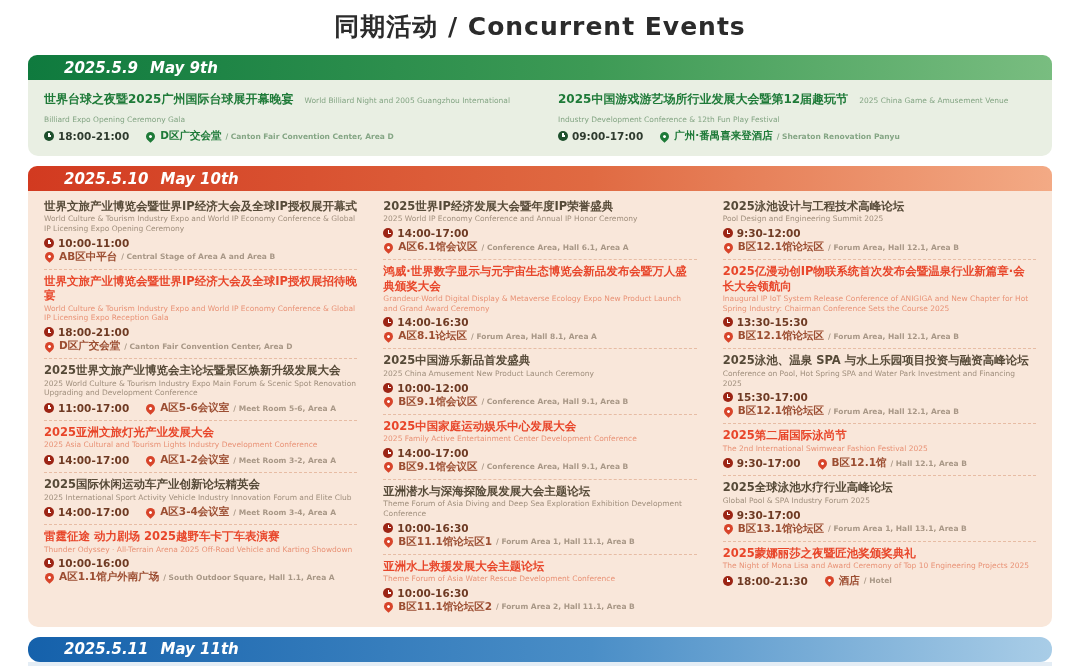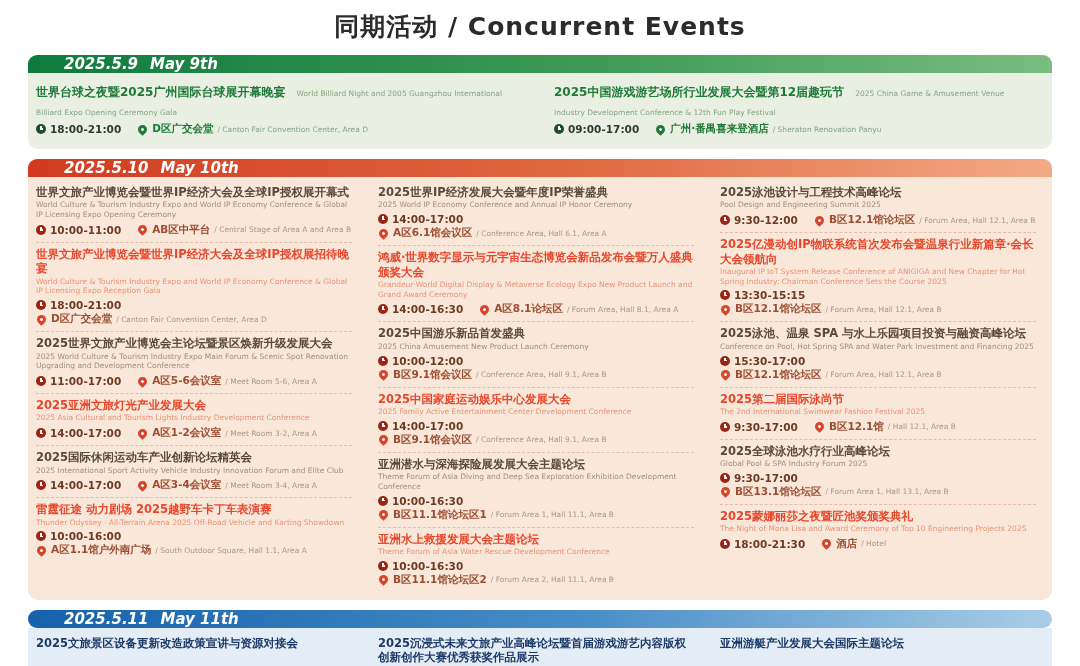--- a/index.html
+++ b/index.html
@@ -2,37 +2,37 @@
 <html><head>
 <meta charset="utf-8">
 <style>
   * { margin:0; padding:0; box-sizing:border-box; }
   html,body { background:#ffffff; }
   body { font-family:"DejaVu Sans","Liberation Sans",sans-serif; }
   .page { width:1080px; height:666px; background:#fff; overflow:hidden; padding-top:10px; }
   .page-title { text-align:center; font-size:25px; font-weight:bold; color:#2b2b2b; letter-spacing:1px; margin-bottom:12px; }
 
   .sec { margin:0 28px 10px 28px; }
-  .sec-header { height:18px; display:flex; align-items:center; padding-left:36px; border-radius:9px 9px 0 0; }
+  .sec-header { height:25px; display:flex; align-items:center; padding-left:36px; border-radius:9px 9px 0 0; }
   .sec-header .sec-date, .sec-header .sec-date-en { color:#fff; font-weight:bold; font-size:15px; font-style:italic; }
   .sec-date-en { margin-left:12px; }
-  .sec-body { border-radius:0 0 10px 10px; padding:4px 16px 8px 8px; display:grid; align-items:start; }
+  .sec-body { border-radius:0 0 10px 10px; padding:4px 16px 8px 16px; display:grid; align-items:start; }
   .cols-2 { grid-template-columns:1fr 1fr; column-gap:36px; }
   .cols-3 { grid-template-columns:1fr 1fr 1fr; column-gap:26px; }
   .col { display:block; }
 
   .event { padding:4px 0 5px 0; border-bottom:1px dashed transparent; }
   .col .event:last-of-type { border-bottom:none; }
   .ev-title { font-size:11.5px; font-weight:bold; line-height:1.25; }
   .ev-en { font-size:7.5px; line-height:1.3; margin:1px 0 3px 0; }
   .ev-meta { display:flex; flex-wrap:wrap; align-items:center; column-gap:16px; row-gap:1px; font-size:10.5px; }
   .meta-group { display:inline-flex; align-items:center; white-space:nowrap; }
   .ev-time { font-weight:bold; }
   .ev-venue { font-weight:bold; }
-  .ev-venue-en { font-size:7.5px; margin-left:4px; font-weight:normal; }
+  .ev-venue-en { font-size:7.5px; margin-left:4px; font-weight:bold; }
 
   .icon-clock { display:inline-block; width:10px; height:10px; border-radius:50%; position:relative; margin-right:4px; flex:0 0 auto; }
   .icon-clock::before { content:""; position:absolute; left:4.2px; top:2px; width:1.6px; height:3.6px; background:#fff; }
   .icon-clock::after { content:""; position:absolute; left:4.2px; top:4.4px; width:3.2px; height:1.6px; background:#fff; }
   .icon-pin { display:inline-block; width:9px; height:9px; border-radius:50% 50% 50% 0; transform:rotate(-45deg); position:relative; margin:0 5px 0 1px; flex:0 0 auto; }
   .icon-pin::after { content:""; position:absolute; left:3px; top:3px; width:3px; height:3px; border-radius:50%; background:#fff; }
 
   
   .sec-green .sec-header { background:linear-gradient(90deg,#0f7a3e 0%,#3d9a55 55%,#79bd80 100%); }
   .sec-green .sec-body { background:#e9efe3; }
@@ -319,21 +319,21 @@
         <span class="ev-venue-en">/ Forum Area, Hall 12.1, Area B</span>
       </span>
     </div>
   </div>
           <div class="event hl">
     <div class="ev-title">2025亿漫动创IP物联系统首次发布会暨温泉行业新篇章·会长大会领航向</div>
     <div class="ev-en">Inaugural IP IoT System Release Conference of ANIGIGA and New Chapter for Hot Spring Industry: Chairman Conference Sets the Course 2025</div>
     <div class="ev-meta">
       <span class="meta-group">
         <span class="icon-clock"></span>
-        <span class="ev-time">13:30-15:15</span>
+        <span class="ev-time">13:30-15:30</span>
       </span>
       <span class="meta-group">
         <span class="icon-pin"></span>
         <span class="ev-venue">B区12.1馆论坛区</span>
         <span class="ev-venue-en">/ Forum Area, Hall 12.1, Area B</span>
       </span>
     </div>
   </div>
           <div class="event">
     <div class="ev-title">2025泳池、温泉 SPA 与水上乐园项目投资与融资高峰论坛</div>

